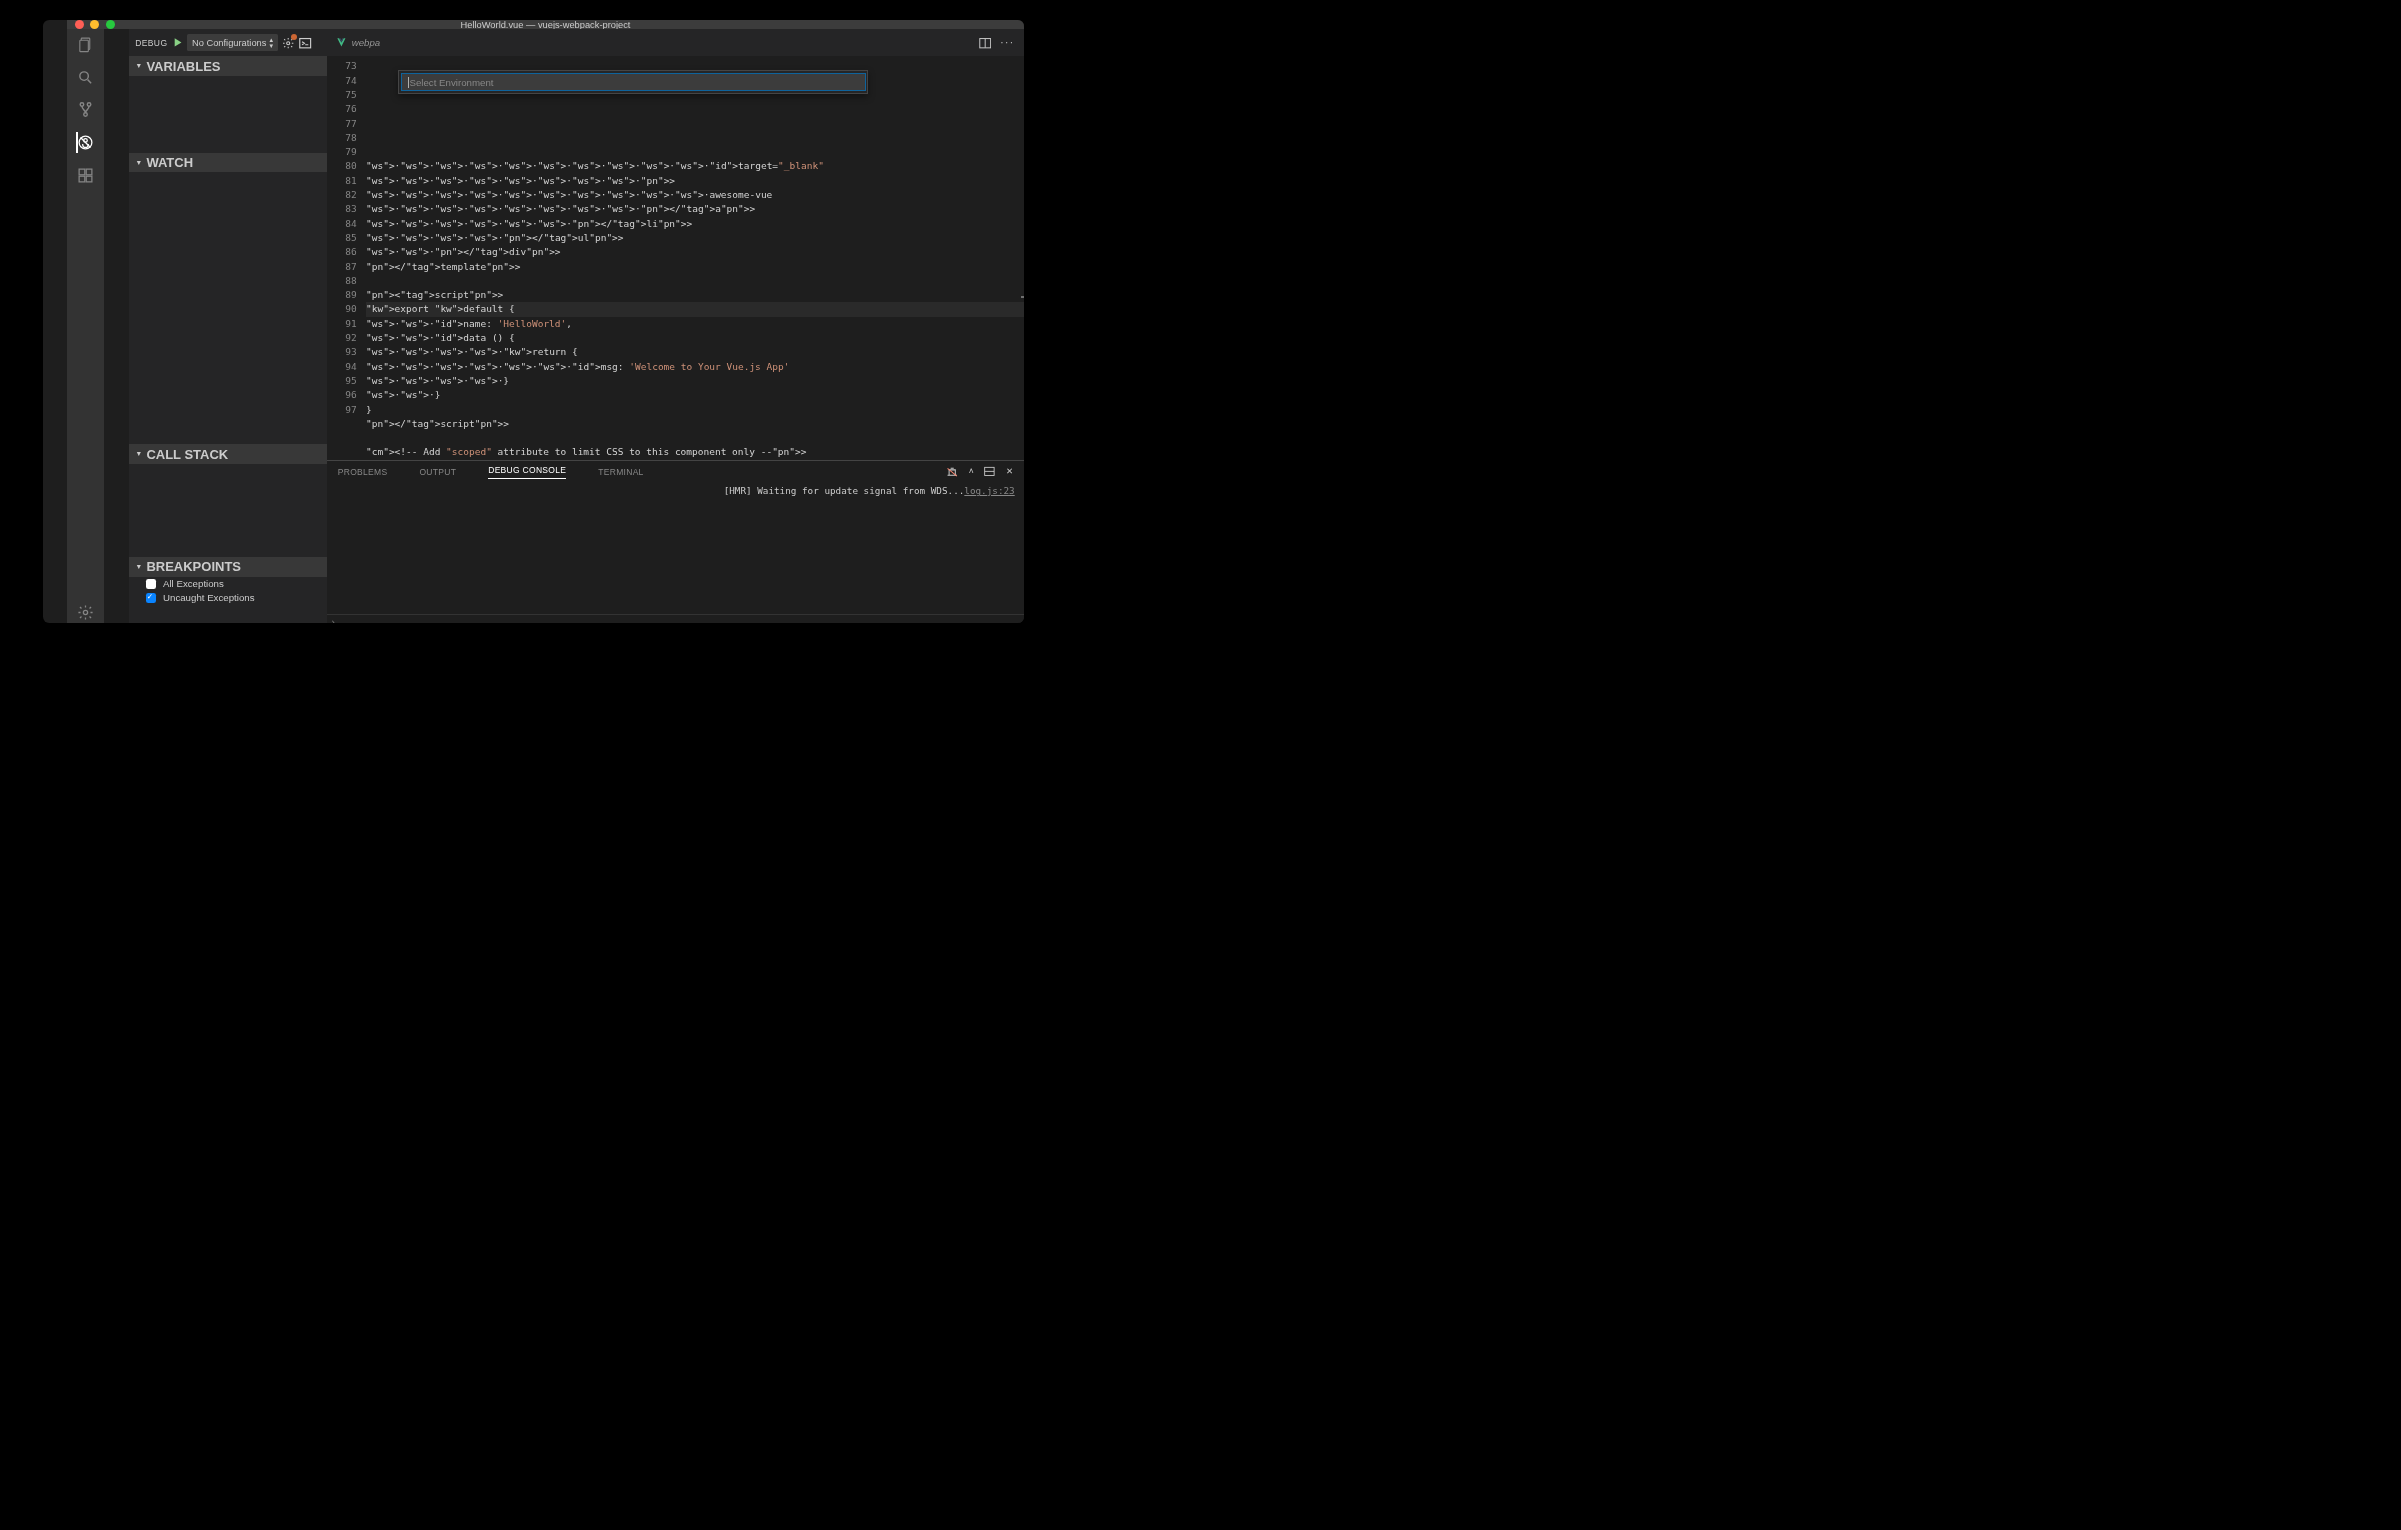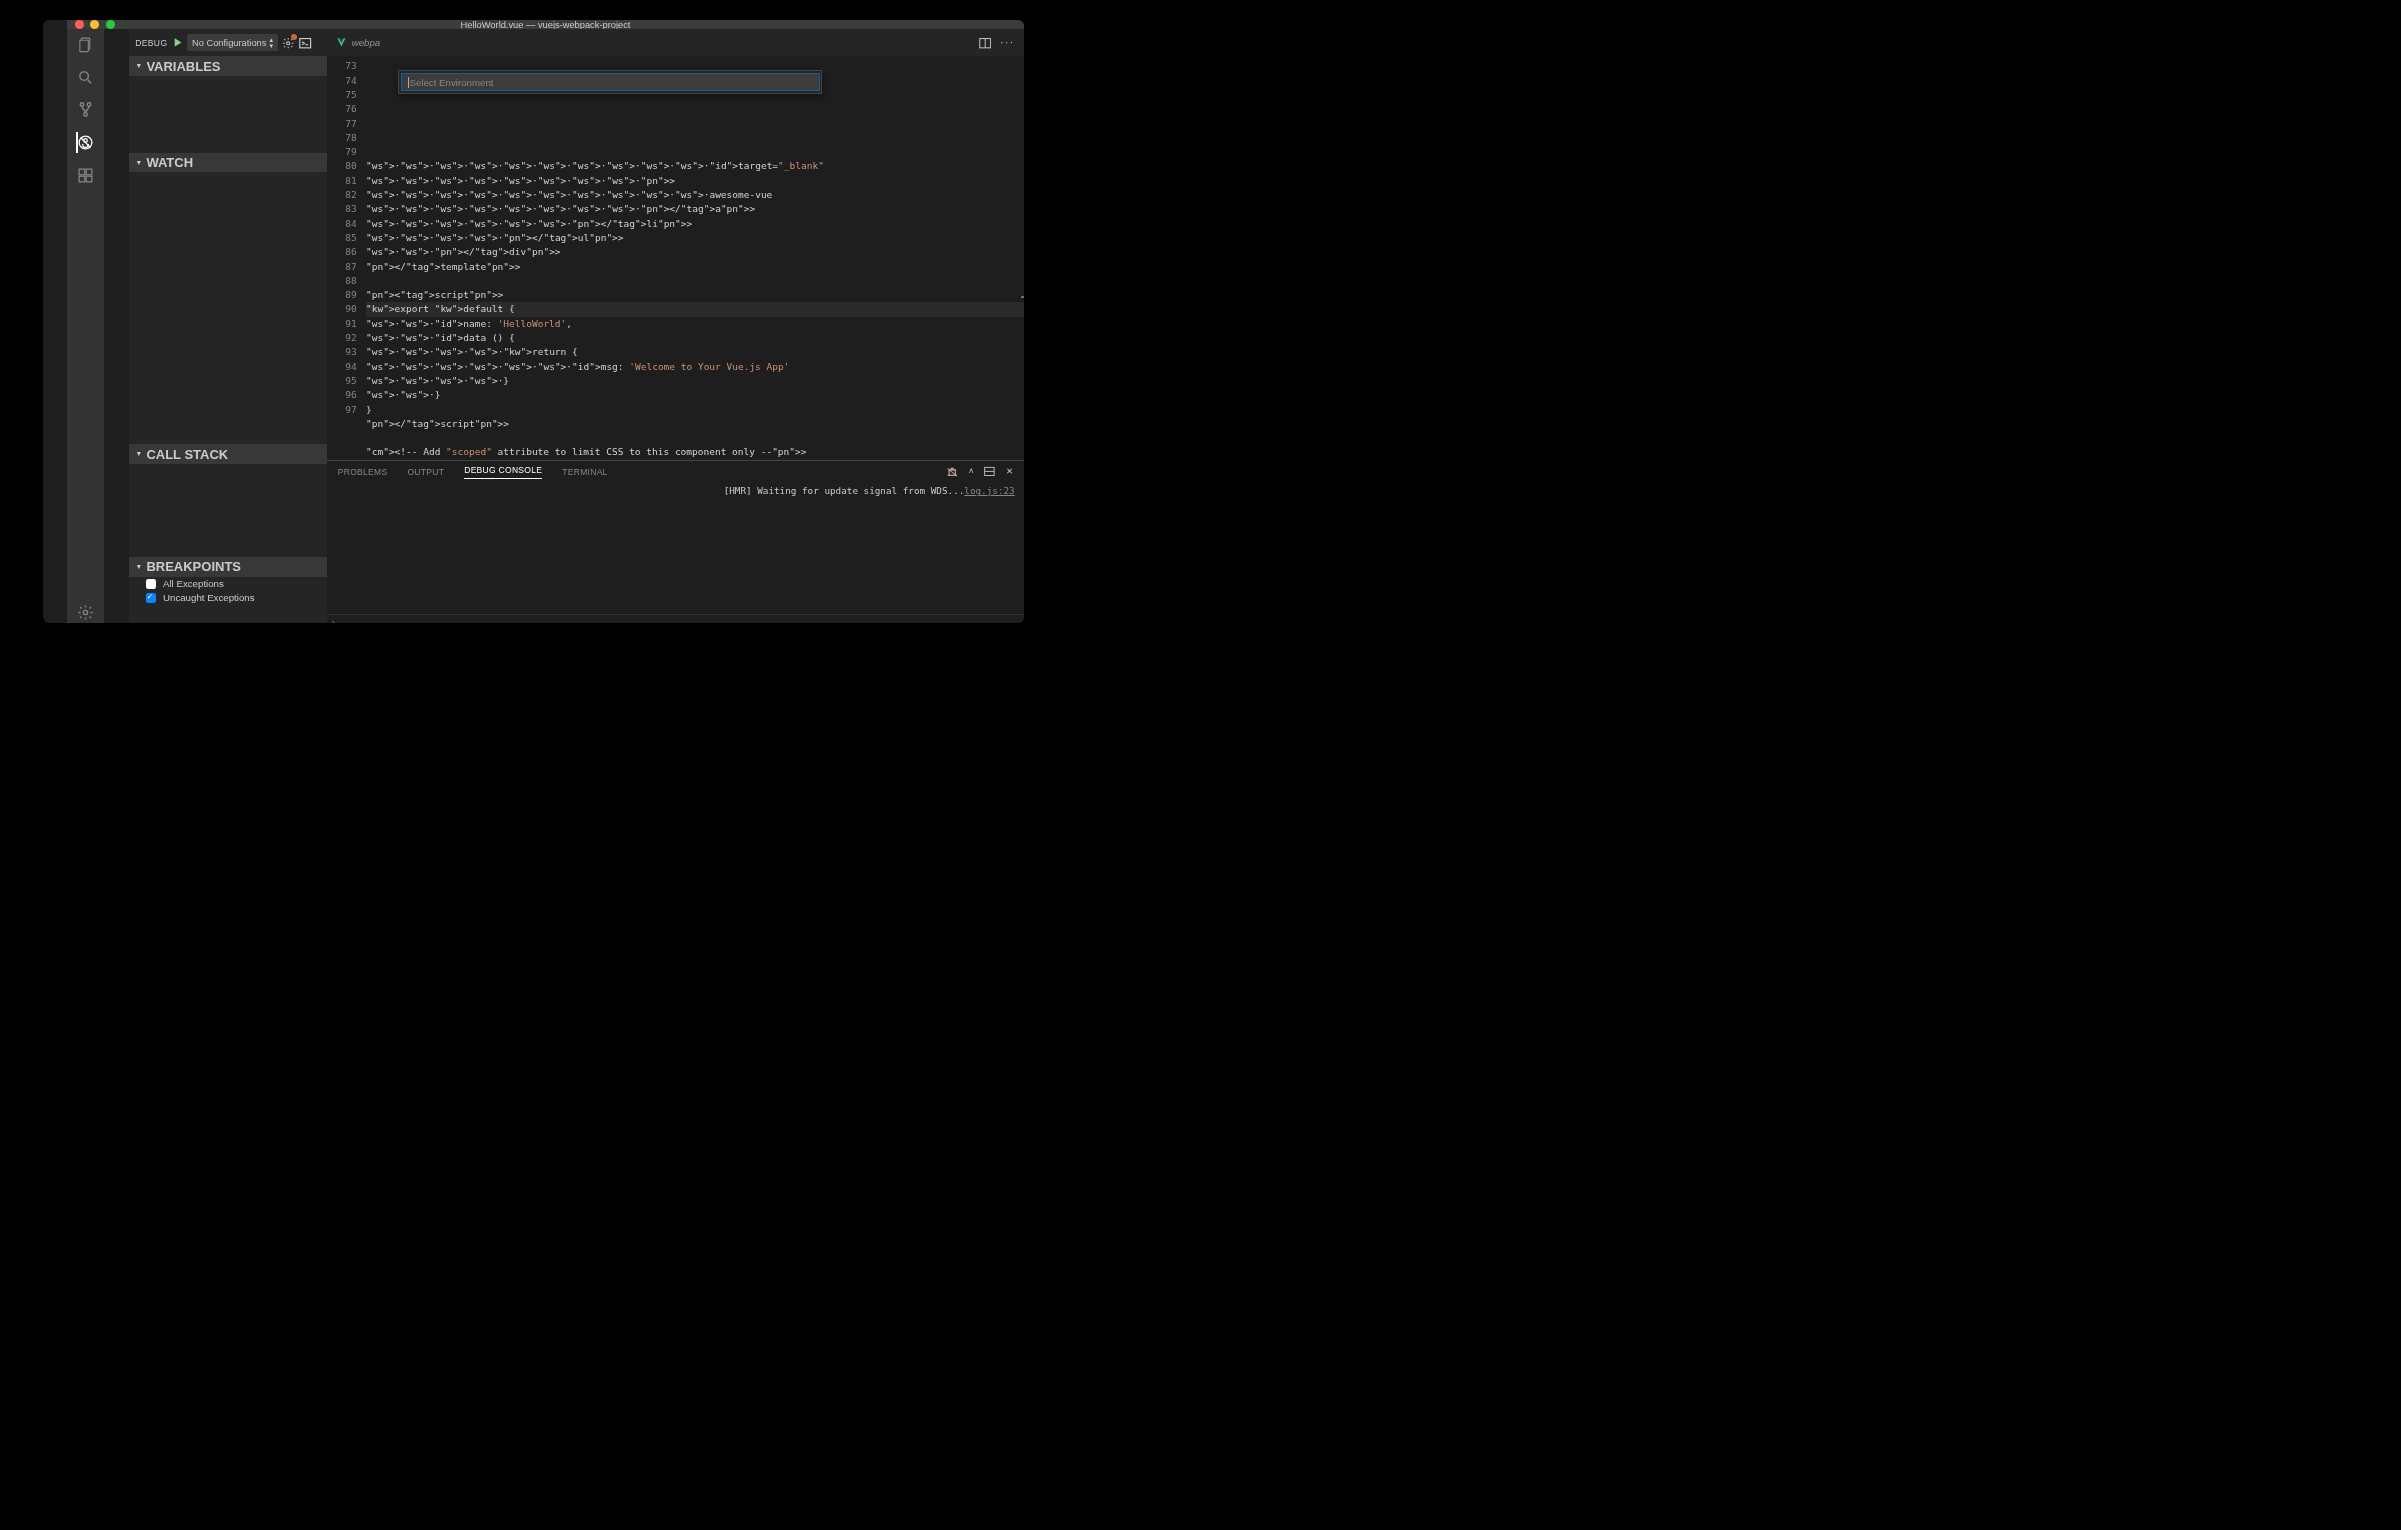--- a/index.html
+++ b/index.html
@@ -47,27 +47,27 @@
   .tab { height:27px; padding:0 9.3px; display:flex; align-items:center; gap:4.6px; font-size:9.7px; color:#969696; font-style:italic; }
   .tab .vueicon { width:10.8px;height:10.8px; }
   .tabbar-right { margin-left:auto; display:flex; gap:9.3px; padding-right:9.3px; color:#c5c5c5; }
   
   .editor { flex:1; display:flex; font-family: "SF Mono", Menlo, Consolas, monospace; font-size:9.5px; position:relative; overflow:hidden;}
   .gutter { width:39px; text-align:right; color:#858585; padding-right:9.3px; padding-top:3.1px; line-height:14.3px; user-select:none;}
   .code { flex:1; padding-top:3.1px; line-height:14.3px; white-space:pre; color:#d4d4d4; position:relative; } .str{color:#ce9178;}
   .line-hl { position:absolute; left:0; right:0; height:14.3px; background:#2a2a2a; }
   .minimap-marker { position:absolute; right:0; top:240px; width:3.1px; height:1.5px; background:#6f6f6f; }
   
-  .quickpick { position:absolute; left:331px; top:41px; width:424px; background:#252526; border:0.8px solid #454545; box-shadow:0 3.1px 7.7px rgba(0,0,0,0.4); z-index:50; }
+  .quickpick { position:absolute; left:331px; top:41px; width:470px; background:#252526; border:0.8px solid #454545; box-shadow:0 3.1px 7.7px rgba(0,0,0,0.4); z-index:50; }
   .qp-input { margin:1.5px; border:0.8px solid #0e639c; background:#3c3c3c; height:18.6px; display:flex; align-items:center; padding:0 6.2px; color:#a0a0a0; font-size:9.7px; }
   .qp-item { padding:3.1px 7.7px; font-size:9.7px; color:#ccc; cursor:pointer; }
   .qp-item.selected { background:#094771; }
   
   .panel { height:170px; border-top:0.8px solid #444; background:#1e1e1e; display:flex; flex-direction:column; }
-  .panel-tabs { height:23px; display:flex; align-items:center; gap:20px; padding:0 10.8px; font-size:8.5px; color:#888; }
+  .panel-tabs { height:23px; display:flex; align-items:center; gap:32px; padding:0 10.8px; font-size:8.5px; color:#888; }
   .panel-tabs .pt { cursor:pointer; letter-spacing:0.3px; }
   .panel-tabs .pt.active { color:#fff; border-bottom:0.8px solid #fff; padding-bottom:3.1px; }
   .panel-tabs .right { margin-left:auto; display:flex; gap:10.8px; color:#ccc; }
   .panel-body { flex:1; padding:1.5px 9.3px; font-family:"SF Mono",Menlo,monospace; font-size:9.3px; color:#ccc; display:flex; justify-content:flex-end; }
   .panel-body .src-link { color:#888; text-decoration:underline; }
   .panel-input { height:15.5px; border-top:0.8px solid #333; display:flex; align-items:center; padding:0 4.6px; color:#888; }
   .chevron::before{content:"▸"; display:inline-block; transform:rotate(90deg); font-size:7px; margin-right:3.1px; color:#ccc;}
   svg { display:block; }
 </style>
 </head>

